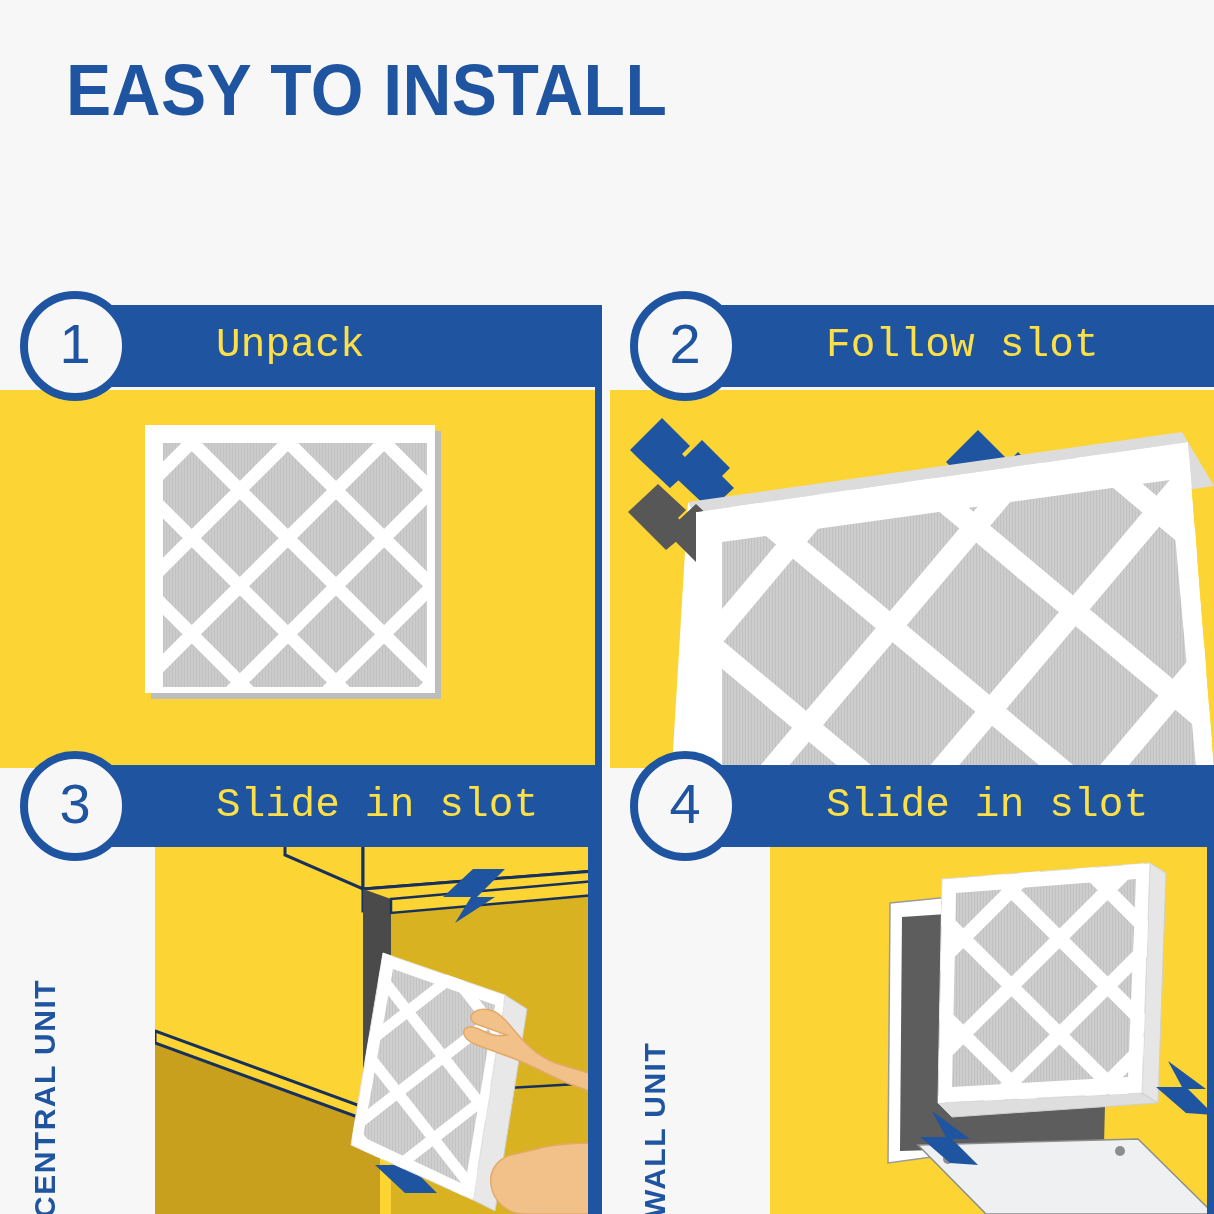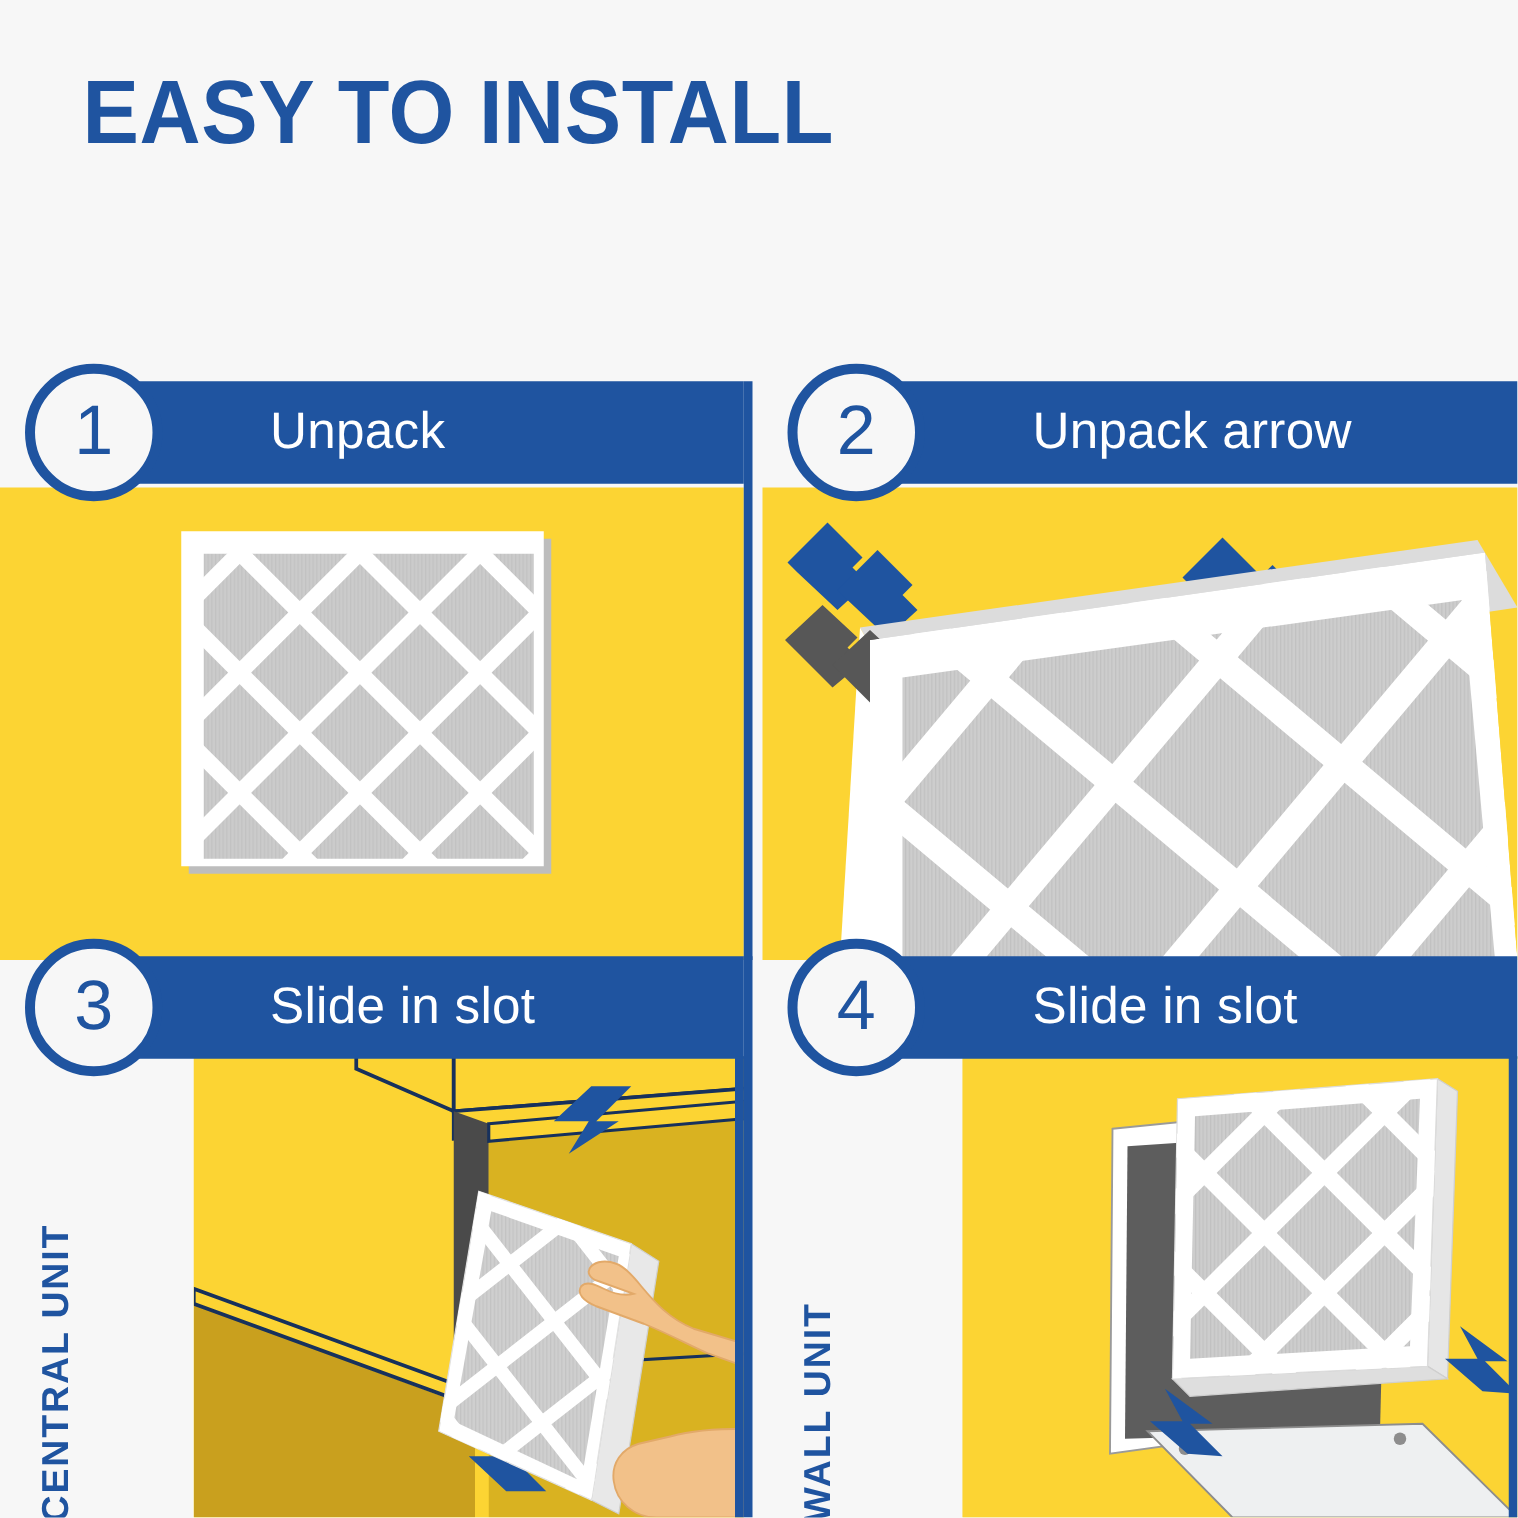--- a/index.html
+++ b/index.html
@@ -49,26 +49,26 @@
   .header-bar {
     position: absolute;
     background: #1f54a0;
     height: 82px;
   }
   .header-label {
     position: absolute;
     left: 156px;
     top: 50%;
     transform: translateY(-52%);
-    color: #ffffff;
+    color: #fde047;
     font-size: 41px;
     font-weight: normal;
     letter-spacing: 0.2px;
     white-space: nowrap;
-    font-family: Liberation Sans, sans-serif;
+    font-family: Liberation Mono, monospace;
   }
   .badge {
     position: absolute;
     width: 110px;
     height: 110px;
     border-radius: 50%;
     background: #f7f7f7;
     border: 8px solid #1f54a0;
     box-sizing: border-box;
     z-index: 6;
@@ -227,21 +227,21 @@
                 <line x1="540" y1="-200" x2="540" y2="900"></line>
                 <line x1="670" y1="-200" x2="670" y2="900"></line>
               </g>
             </g>
           </g>
         </g>
       </svg>
     </div>
 
     <div class="header-bar" style="left:670px; top:305px; width:544px;">
-      <div class="header-label">Unpack arrow</div>
+      <div class="header-label">Follow slot</div>
     </div>
 
     <div class="badge" style="left:630px; top:291px;">
       <span>2</span>
     </div>
   </div>
 
   <div class="v-divider" style="left:595px; top:305px; width:7px; height:463px;"></div>
 
   <div class="panel">

